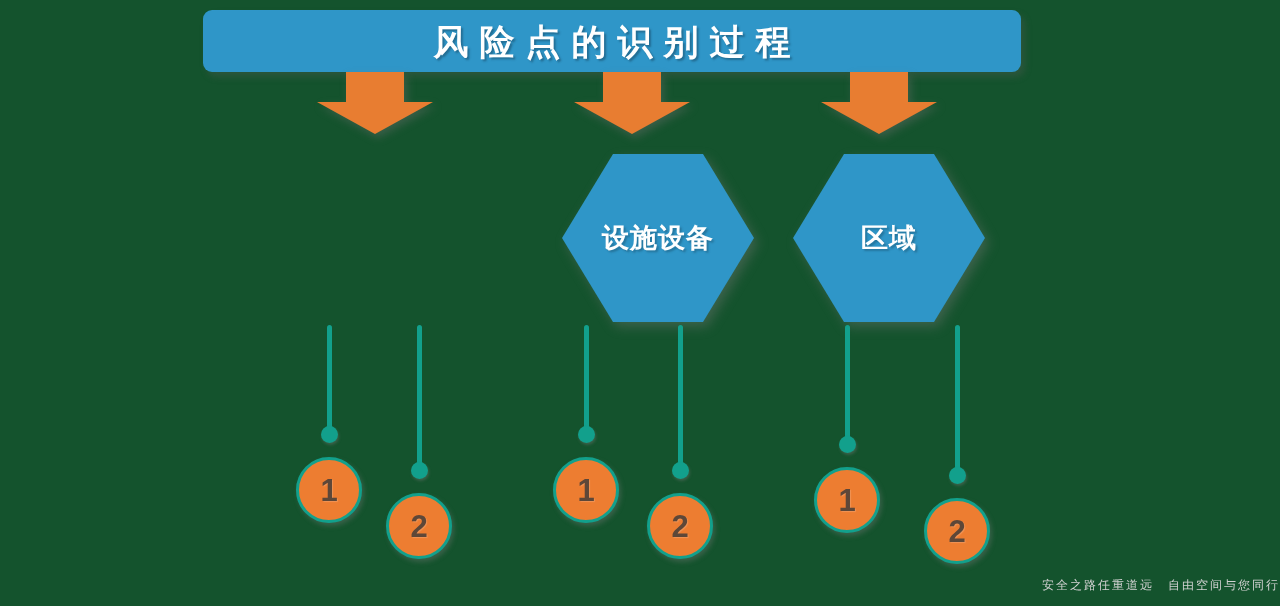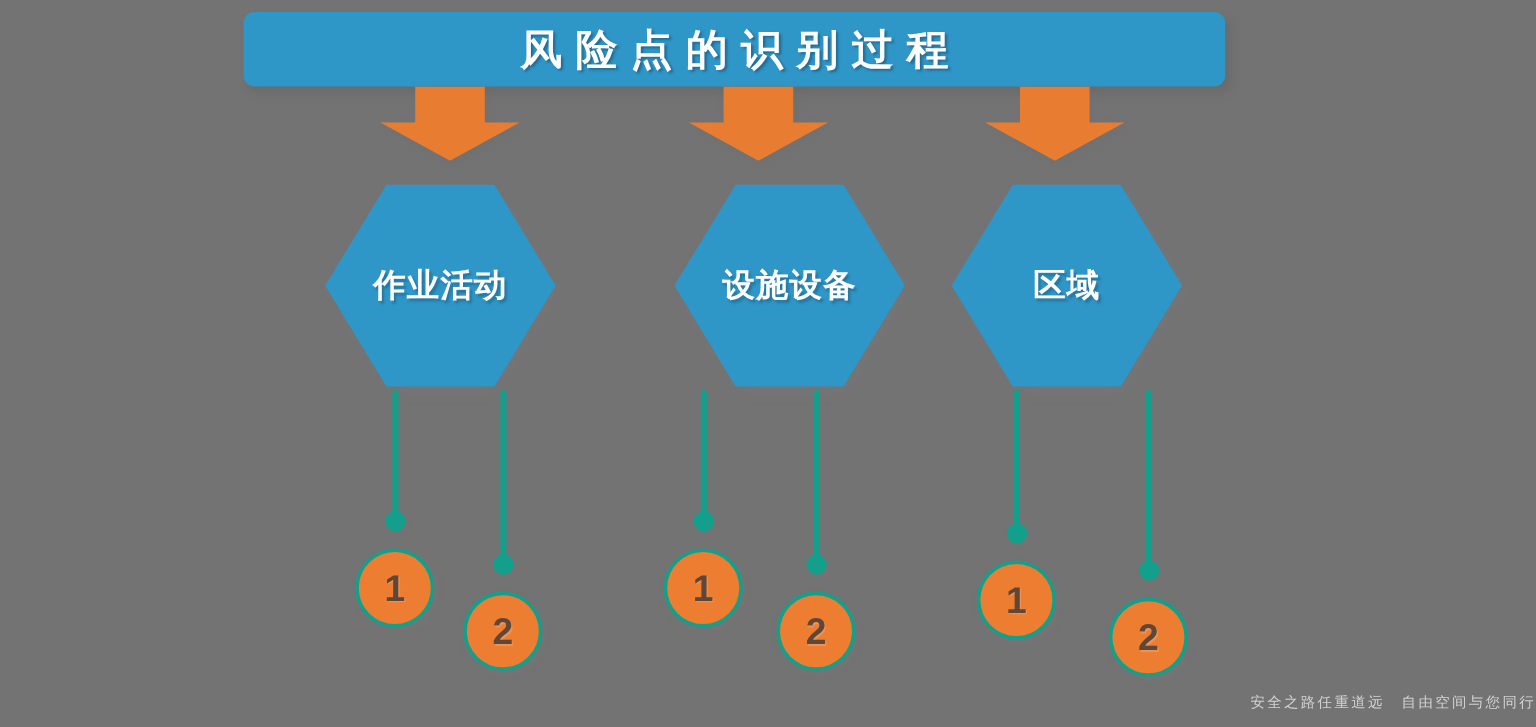--- a/index.html
+++ b/index.html
@@ -8,21 +8,21 @@
     padding: 0;
     background: #ffffff;
   }
   body {
     font-family: "Liberation Sans", "DejaVu Sans", sans-serif;
   }
   #slide {
     position: relative;
     width: 1280px;
     height: 606px;
-    background: #737373;
+    background: #14532d;
     overflow: hidden;
   }
 
   
   #title-banner {
     position: absolute;
     left: 203px;
     top: 10px;
     width: 818px;
     height: 62px;
@@ -151,28 +151,20 @@
     <svg viewBox="0 0 116 62" xmlns="http://www.w3.org/2000/svg" aria-hidden="true">
       <polygon points="29,0 87,0 87,30 116,30 58,62 0,30 29,30" fill="#e87d31"></polygon>
     </svg>
   </div>
   <div class="arrow" style="left:821px;">
     <svg viewBox="0 0 116 62" xmlns="http://www.w3.org/2000/svg" aria-hidden="true">
       <polygon points="29,0 87,0 87,30 116,30 58,62 0,30 29,30" fill="#e87d31"></polygon>
     </svg>
   </div>
 
-  <div class="hex" style="left:269px;">
-    <svg viewBox="0 0 196 172" xmlns="http://www.w3.org/2000/svg" aria-hidden="true">
-      <polygon points="53,2 143,2 194,86 143,170 53,170 2,86" fill="#2f96c8"></polygon>
-    </svg>
-    <div class="hex-label">
-      <div>作业活动</div>
-    </div>
-  </div>
 
   <div class="hex" style="left:560px;font-family:Liberation Serif, serif;">
     <svg viewBox="0 0 196 172" xmlns="http://www.w3.org/2000/svg" aria-hidden="true">
       <polygon points="53,2 143,2 194,86 143,170 53,170 2,86" fill="#2f96c8"></polygon>
     </svg>
     <div class="hex-label">
       <div>设施设备</div>
     </div>
   </div>
 

